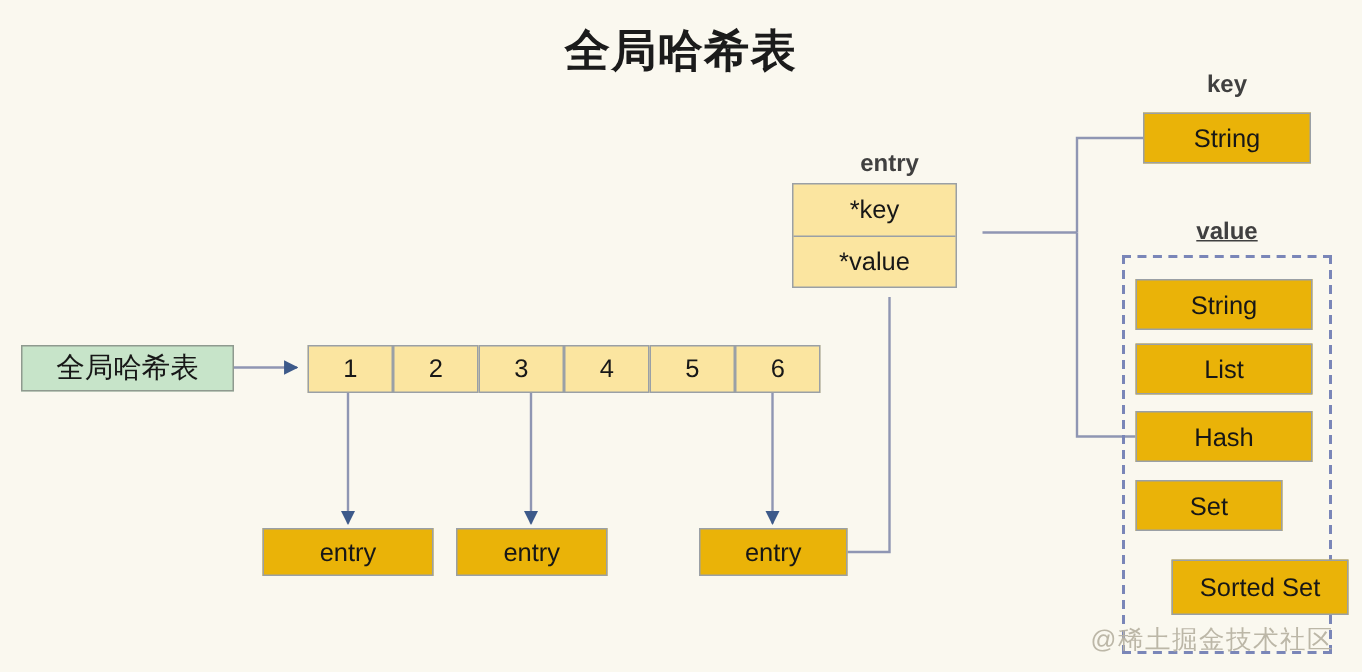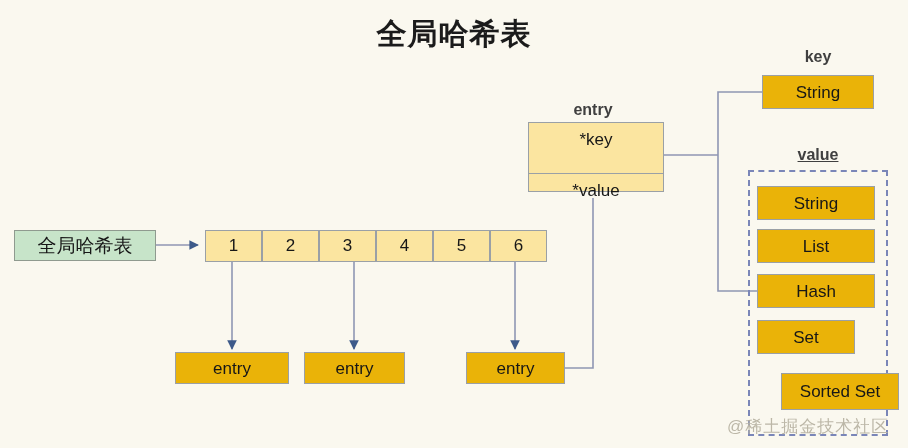--- a/index.html
+++ b/index.html
@@ -90,21 +90,20 @@
     box-sizing: border-box;
     height: 34px;
     display: flex;
     align-items: center;
     justify-content: center;
     font-size: 17px;
     color: #171717;
   }
   .entry-stack .row.sep {
     border-top: 1.6px solid #9aa0a6;
-    margin-top: 16px;
   }
 
   .value-group {
     position: absolute;
     box-sizing: border-box;
     border: 2px dashed #7a86b8;
     background: transparent;
   }
 
   .watermark {
@@ -153,21 +152,21 @@
   <div class="cell" style="left:319px; top:230px; width:57px; height:32px;">3</div>
   <div class="cell" style="left:376px; top:230px; width:57px; height:32px;">4</div>
   <div class="cell" style="left:433px; top:230px; width:57px; height:32px;">5</div>
   <div class="cell" style="left:490px; top:230px; width:57px; height:32px;">6</div>
 
   <div class="node" style="left:175px; top:352px; width:114px; height:32px;">entry</div>
   <div class="node" style="left:304px; top:352px; width:101px; height:32px;">entry</div>
   <div class="node" style="left:466px; top:352px; width:99px; height:32px;">entry</div>
 
   <div class="grp-label" style="left:530px; top:101px; width:126px;">entry</div>
-  <div class="entry-stack" style="left:528px; top:122px; width:136px; height:70px;">
+  <div class="entry-stack" style="left:528px; top:122px; width:110px; height:70px;">
     <div class="row">*key</div>
     <div class="row sep">*value</div>
   </div>
 
   <div class="grp-label" style="left:762px; top:48px; width:112px;">key</div>
   <div class="node" style="left:762px; top:75px; width:112px; height:34px;">String</div>
 
   <div class="grp-label" style="left:750px; top:146px; width:136px;text-decoration:underline;">value</div>
   <div class="value-group" style="left:748px; top:170px; width:140px; height:266px;"></div>
 

